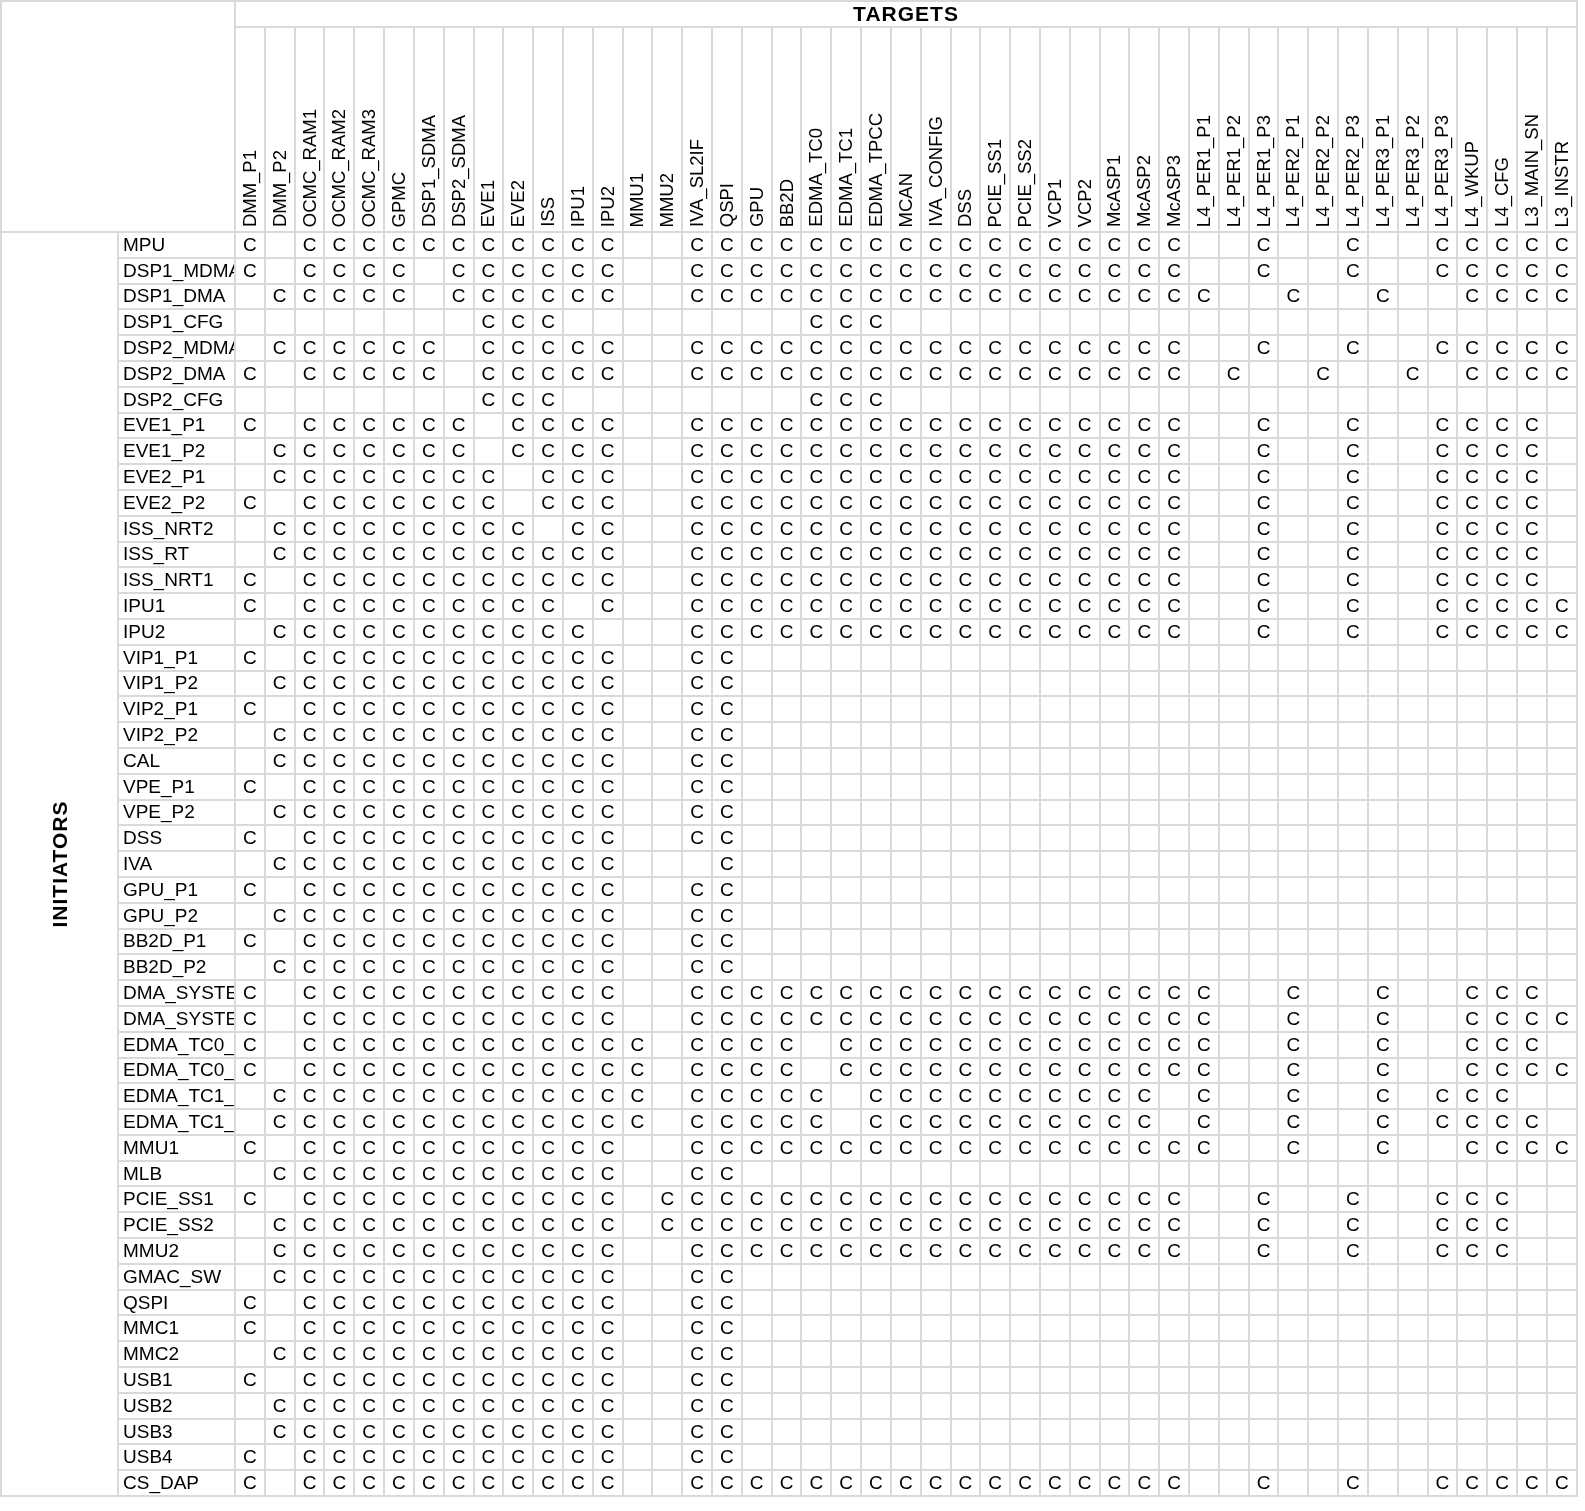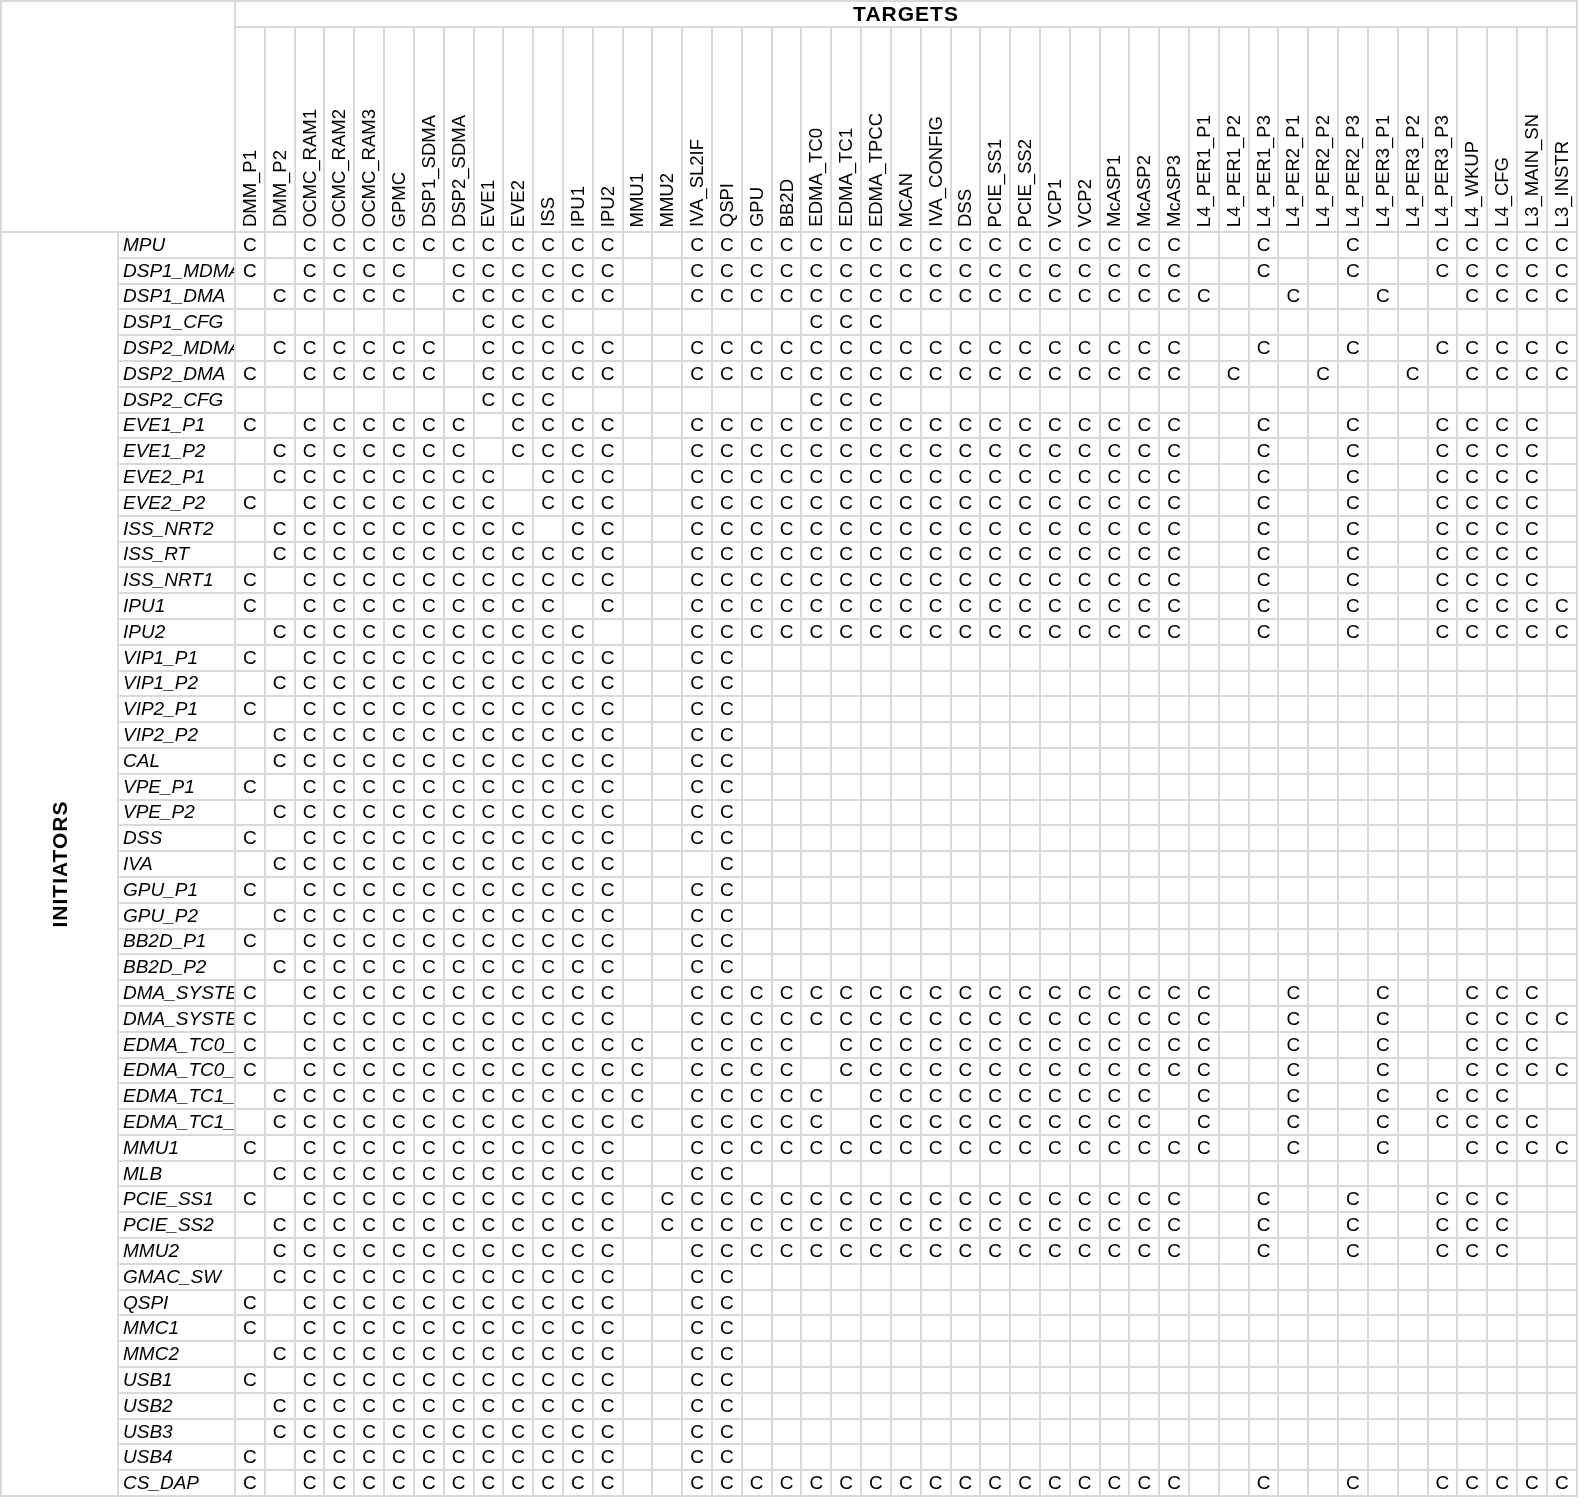--- a/index.html
+++ b/index.html
@@ -13,21 +13,21 @@
     position: absolute; left: 50%; bottom: 4px;
     writing-mode: vertical-rl; transform: translateX(-50%) rotate(180deg);
     font-size: 18.5px; white-space: nowrap; font-weight: normal; line-height: 1;
   }
   .init-title { width: 26px; position: relative; }
   .init-title span {
     position: absolute; left: 50%; top: 50%;
     transform: translate(-50%, -50%) rotate(-90deg);
     font-weight: bold; font-size: 21px; letter-spacing: 1px; white-space: nowrap;
   }
-  .row-label { width: 202px; font-size: 19px; padding-left: 4px !important; height: 22px; line-height: 22px; white-space: nowrap; overflow: hidden; text-align: left; font-style: italic; }
+  .row-label { width: 202px; font-size: 19px; padding-left: 4px !important; height: 22px; line-height: 22px; white-space: nowrap; overflow: hidden; text-align: left; }
   .cell { text-align: center; font-size: 19px; line-height: 22px; height: 22px; }
   tr.data-row { height: 25.8px; }
 </style>
 </head>
 <body>
 
 <table class="matrix">
   <thead>
     <tr>
       <th class="corner" colspan="2" rowspan="2"></th>

